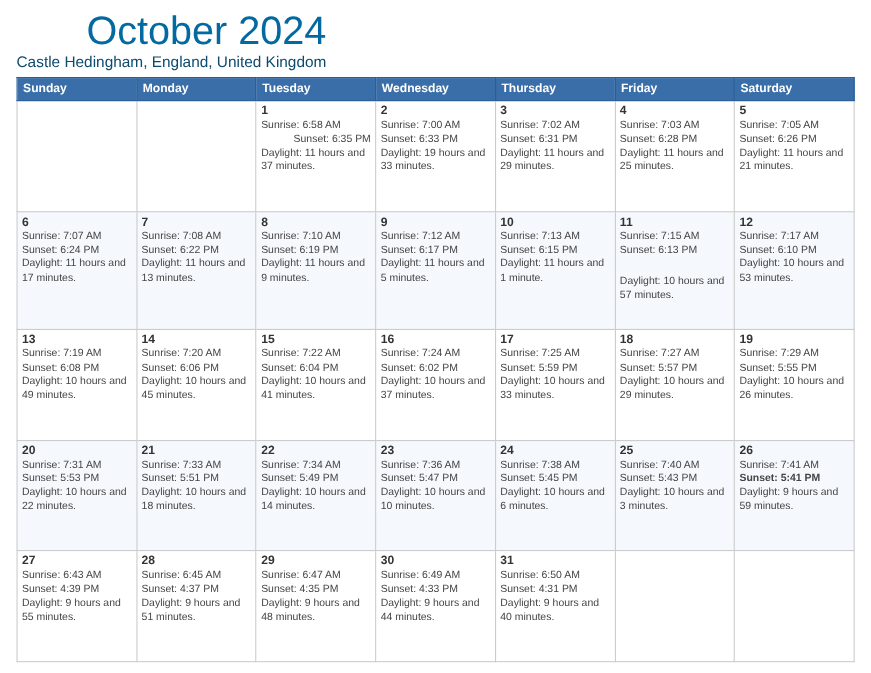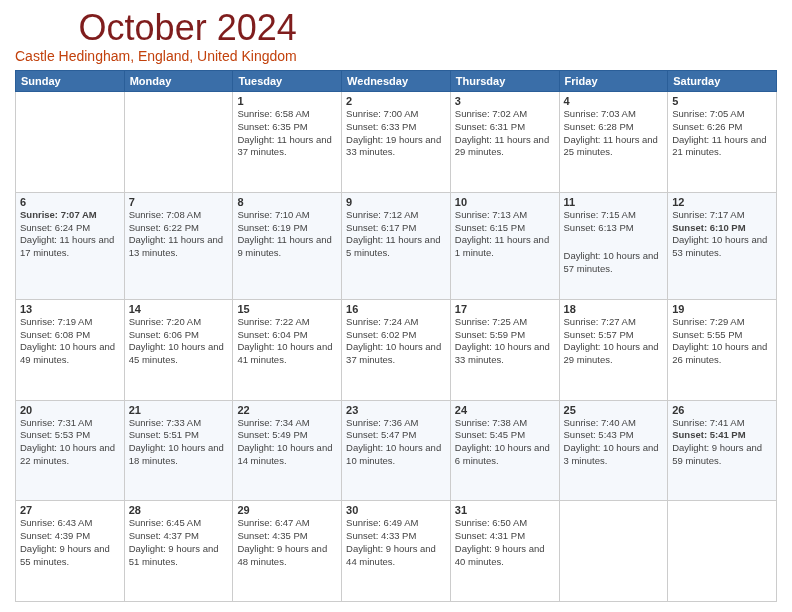--- a/index.html
+++ b/index.html
@@ -27,26 +27,26 @@
       display: flex;
       flex-direction: column;
       align-items: flex-start;
     }
     .title-section {
       text-align: right;
     }
     .month-title {
       font-size: 36px;
       font-weight: normal;
-      color: #7f1d1d;
+      color: #0369a1;
       line-height: 1;
     }
     .location {
       font-size: 14px;
-      color: #c2410c;
+      color: #0c4a6e;
       margin-top: 2px;
     }
     .calendar {
       flex: 1;
       border-collapse: collapse;
       width: 100%;
       font-size: 10px;
     }
     .calendar th {
       background-color: #3a6ea8;
@@ -108,21 +108,21 @@
       </tr>
     </thead>
     <tbody id="calendar-body">
     <tr>
           <td class="empty"></td>
           <td class="empty"></td>
           <td>
             <span class="day-num">1</span>
             <div class="day-info">
               <span style="display: block;">Sunrise: 6:58 AM</span>
-              <span style="display: block;">Sunset: 6:35 PM</span>
+              <span style="display: block; text-align: right;">Sunset: 6:35 PM</span>
               <span style="display: block;">Daylight: 11 hours and 37 minutes.</span>
             </div>
           </td>
           <td>
             <span class="day-num">2</span>
             <div class="day-info">
               <span style="display: block;">Sunrise: 7:00 AM</span>
               <span style="display: block;">Sunset: 6:33 PM</span>
               <span style="display: block;">Daylight: 19 hours and 33 minutes.</span>
             </div>
@@ -149,21 +149,21 @@
               <span style="display: block;">Sunrise: 7:05 AM</span>
               <span style="display: block;">Sunset: 6:26 PM</span>
               <span style="display: block;">Daylight: 11 hours and 21 minutes.</span>
             </div>
           </td>
         </tr>
         <tr>
           <td>
             <span class="day-num">6</span>
             <div class="day-info">
-              <span style="display: block; font-weight: bold;">Sunrise: 7:07 AM</span>
+              <span style="display: block;">Sunrise: 7:07 AM</span>
               <span style="display: block;">Sunset: 6:24 PM</span>
               <span style="display: block;">Daylight: 11 hours and 17 minutes.</span>
             </div>
           </td>
           <td>
             <span class="day-num">7</span>
             <div class="day-info">
               <span style="display: block;">Sunrise: 7:08 AM</span>
               <span style="display: block;">Sunset: 6:22 PM</span>
               <span style="display: block;">Daylight: 11 hours and 13 minutes.</span>
@@ -198,21 +198,21 @@
             <div class="day-info">
               <span style="display: block;">Sunrise: 7:15 AM</span>
               <span style="display: block;">Sunset: 6:13 PM</span>
               <span style="display: block; margin-top: 16px;">Daylight: 10 hours and 57 minutes.</span>
             </div>
           </td>
           <td>
             <span class="day-num">12</span>
             <div class="day-info">
               <span style="display: block;">Sunrise: 7:17 AM</span>
-              <span style="display: block; font-weight: bold;">Sunset: 6:10 PM</span>
+              <span style="display: block;">Sunset: 6:10 PM</span>
               <span style="display: block;">Daylight: 10 hours and 53 minutes.</span>
             </div>
           </td>
         </tr>
         <tr>
           <td>
             <span class="day-num">13</span>
             <div class="day-info">
               <span style="display: block;">Sunrise: 7:19 AM</span>
               <span style="display: block;">Sunset: 6:08 PM</span>

